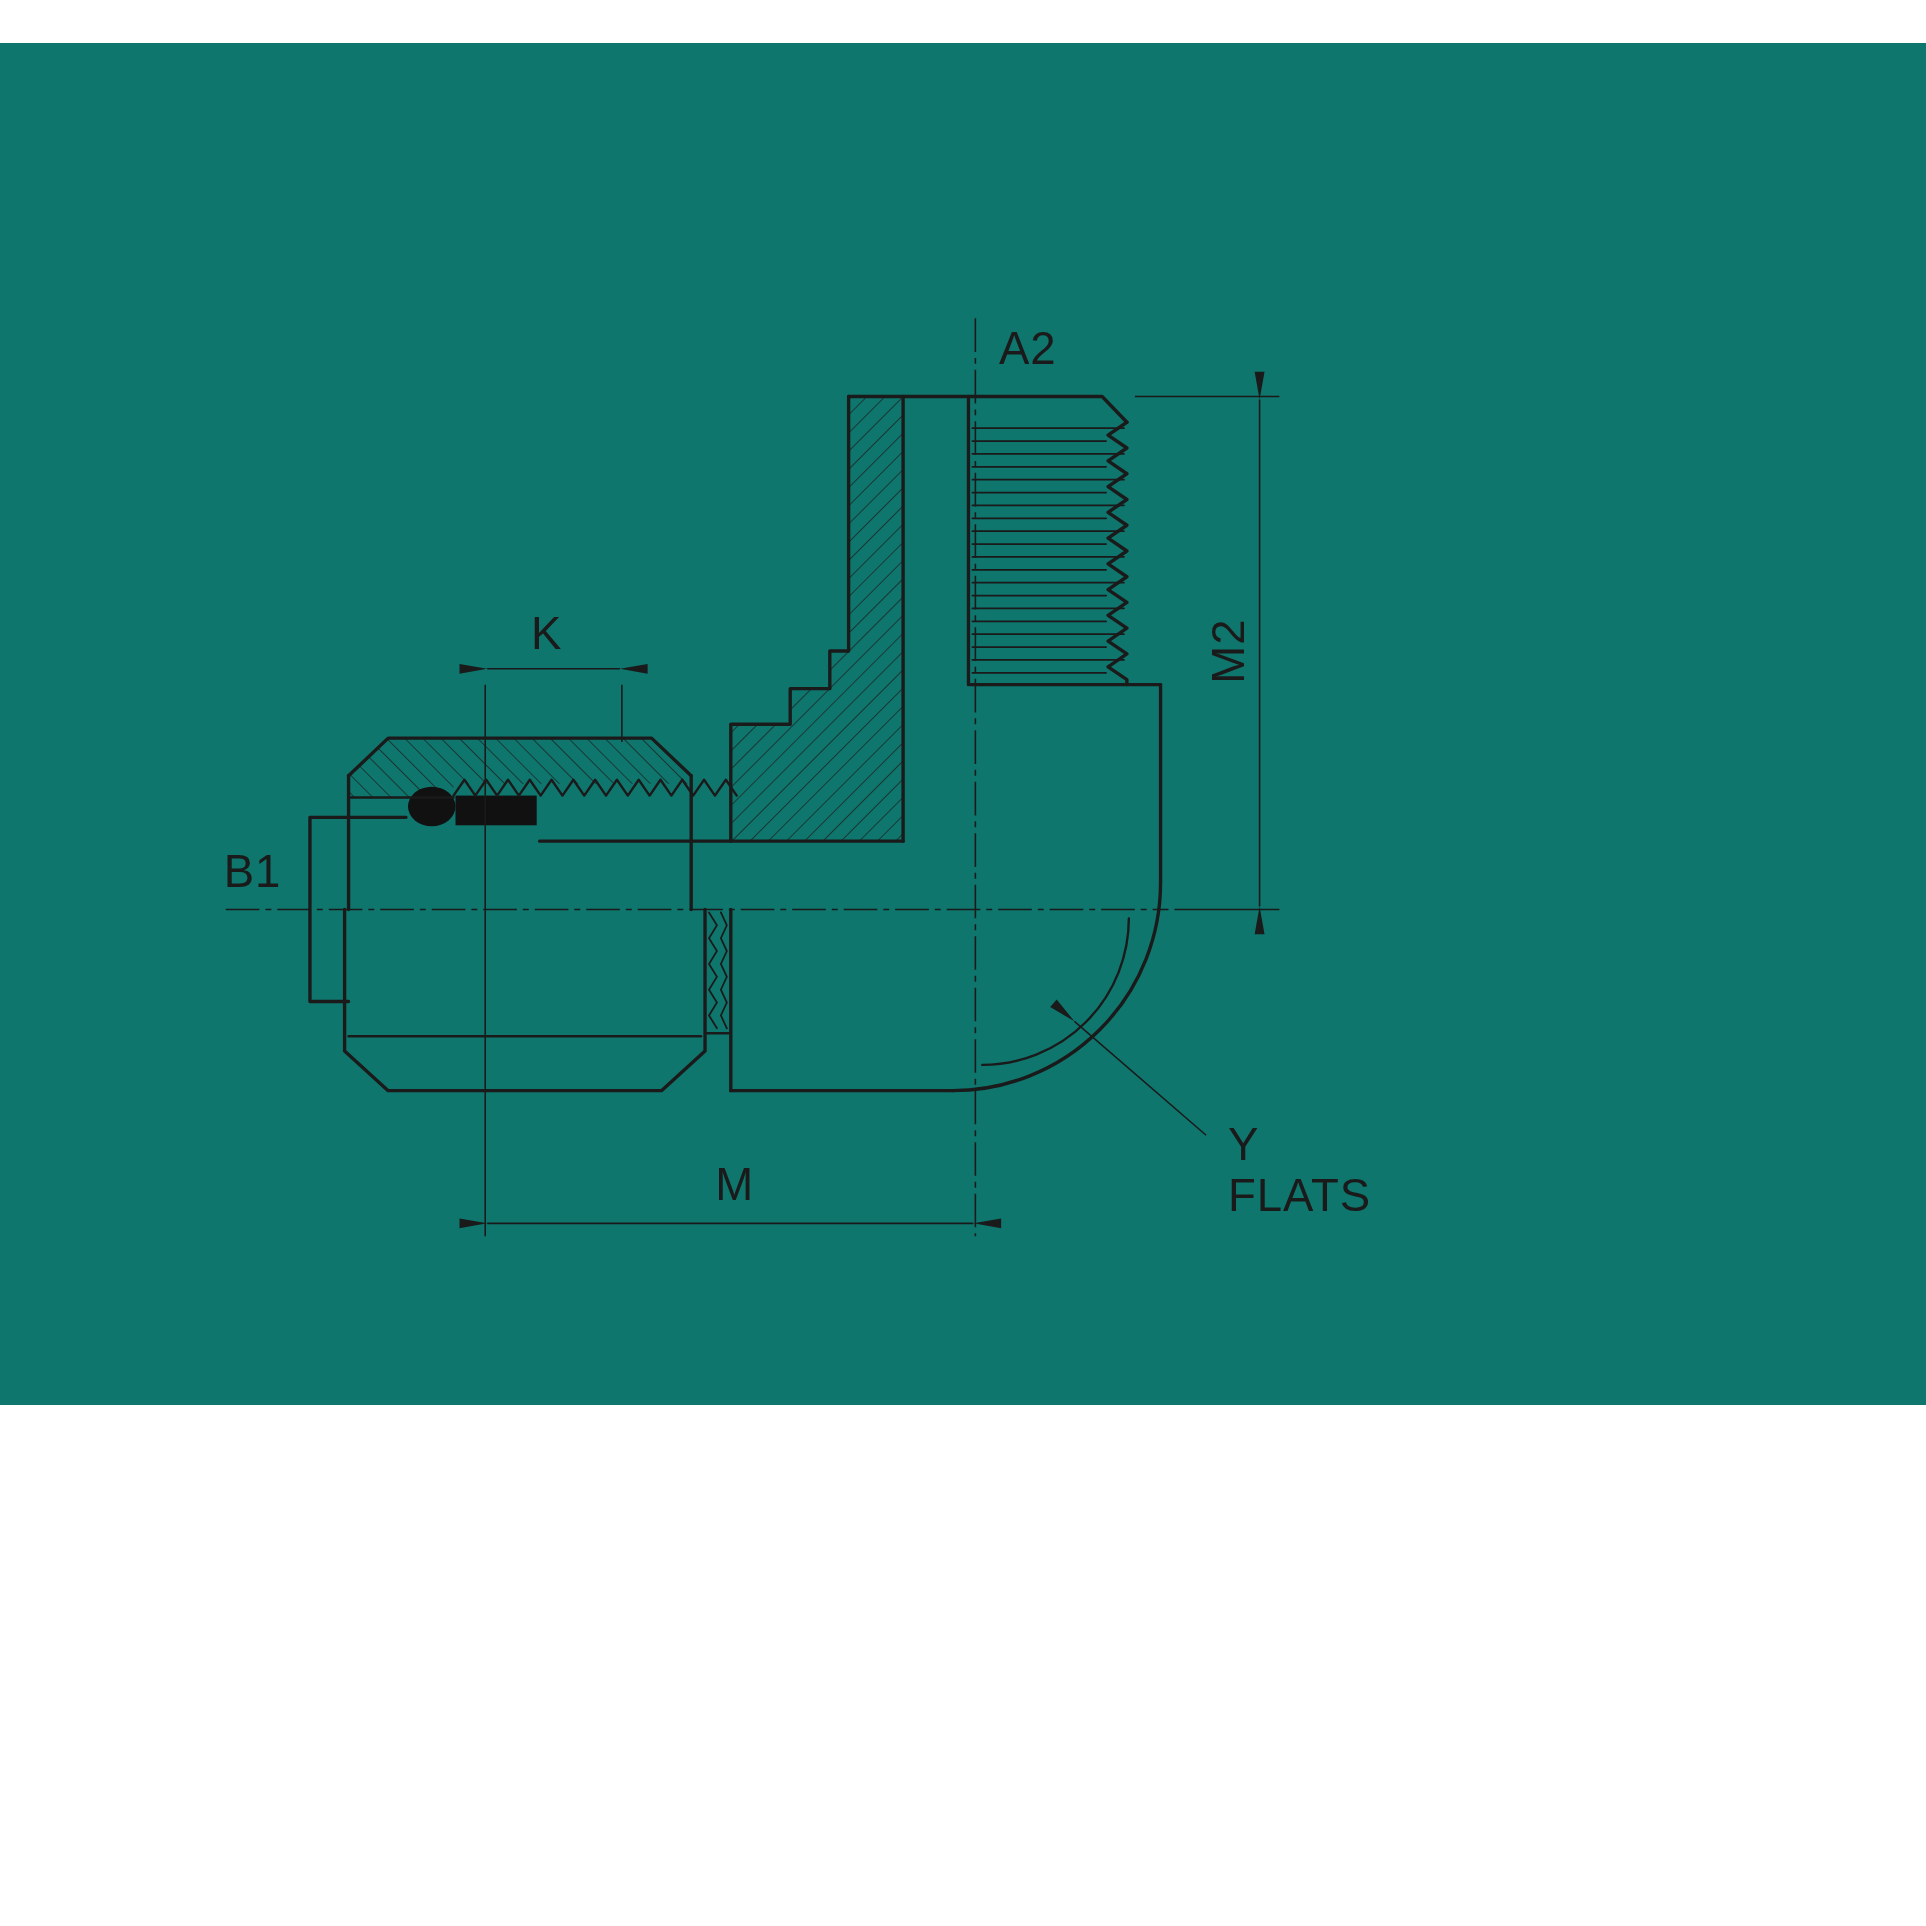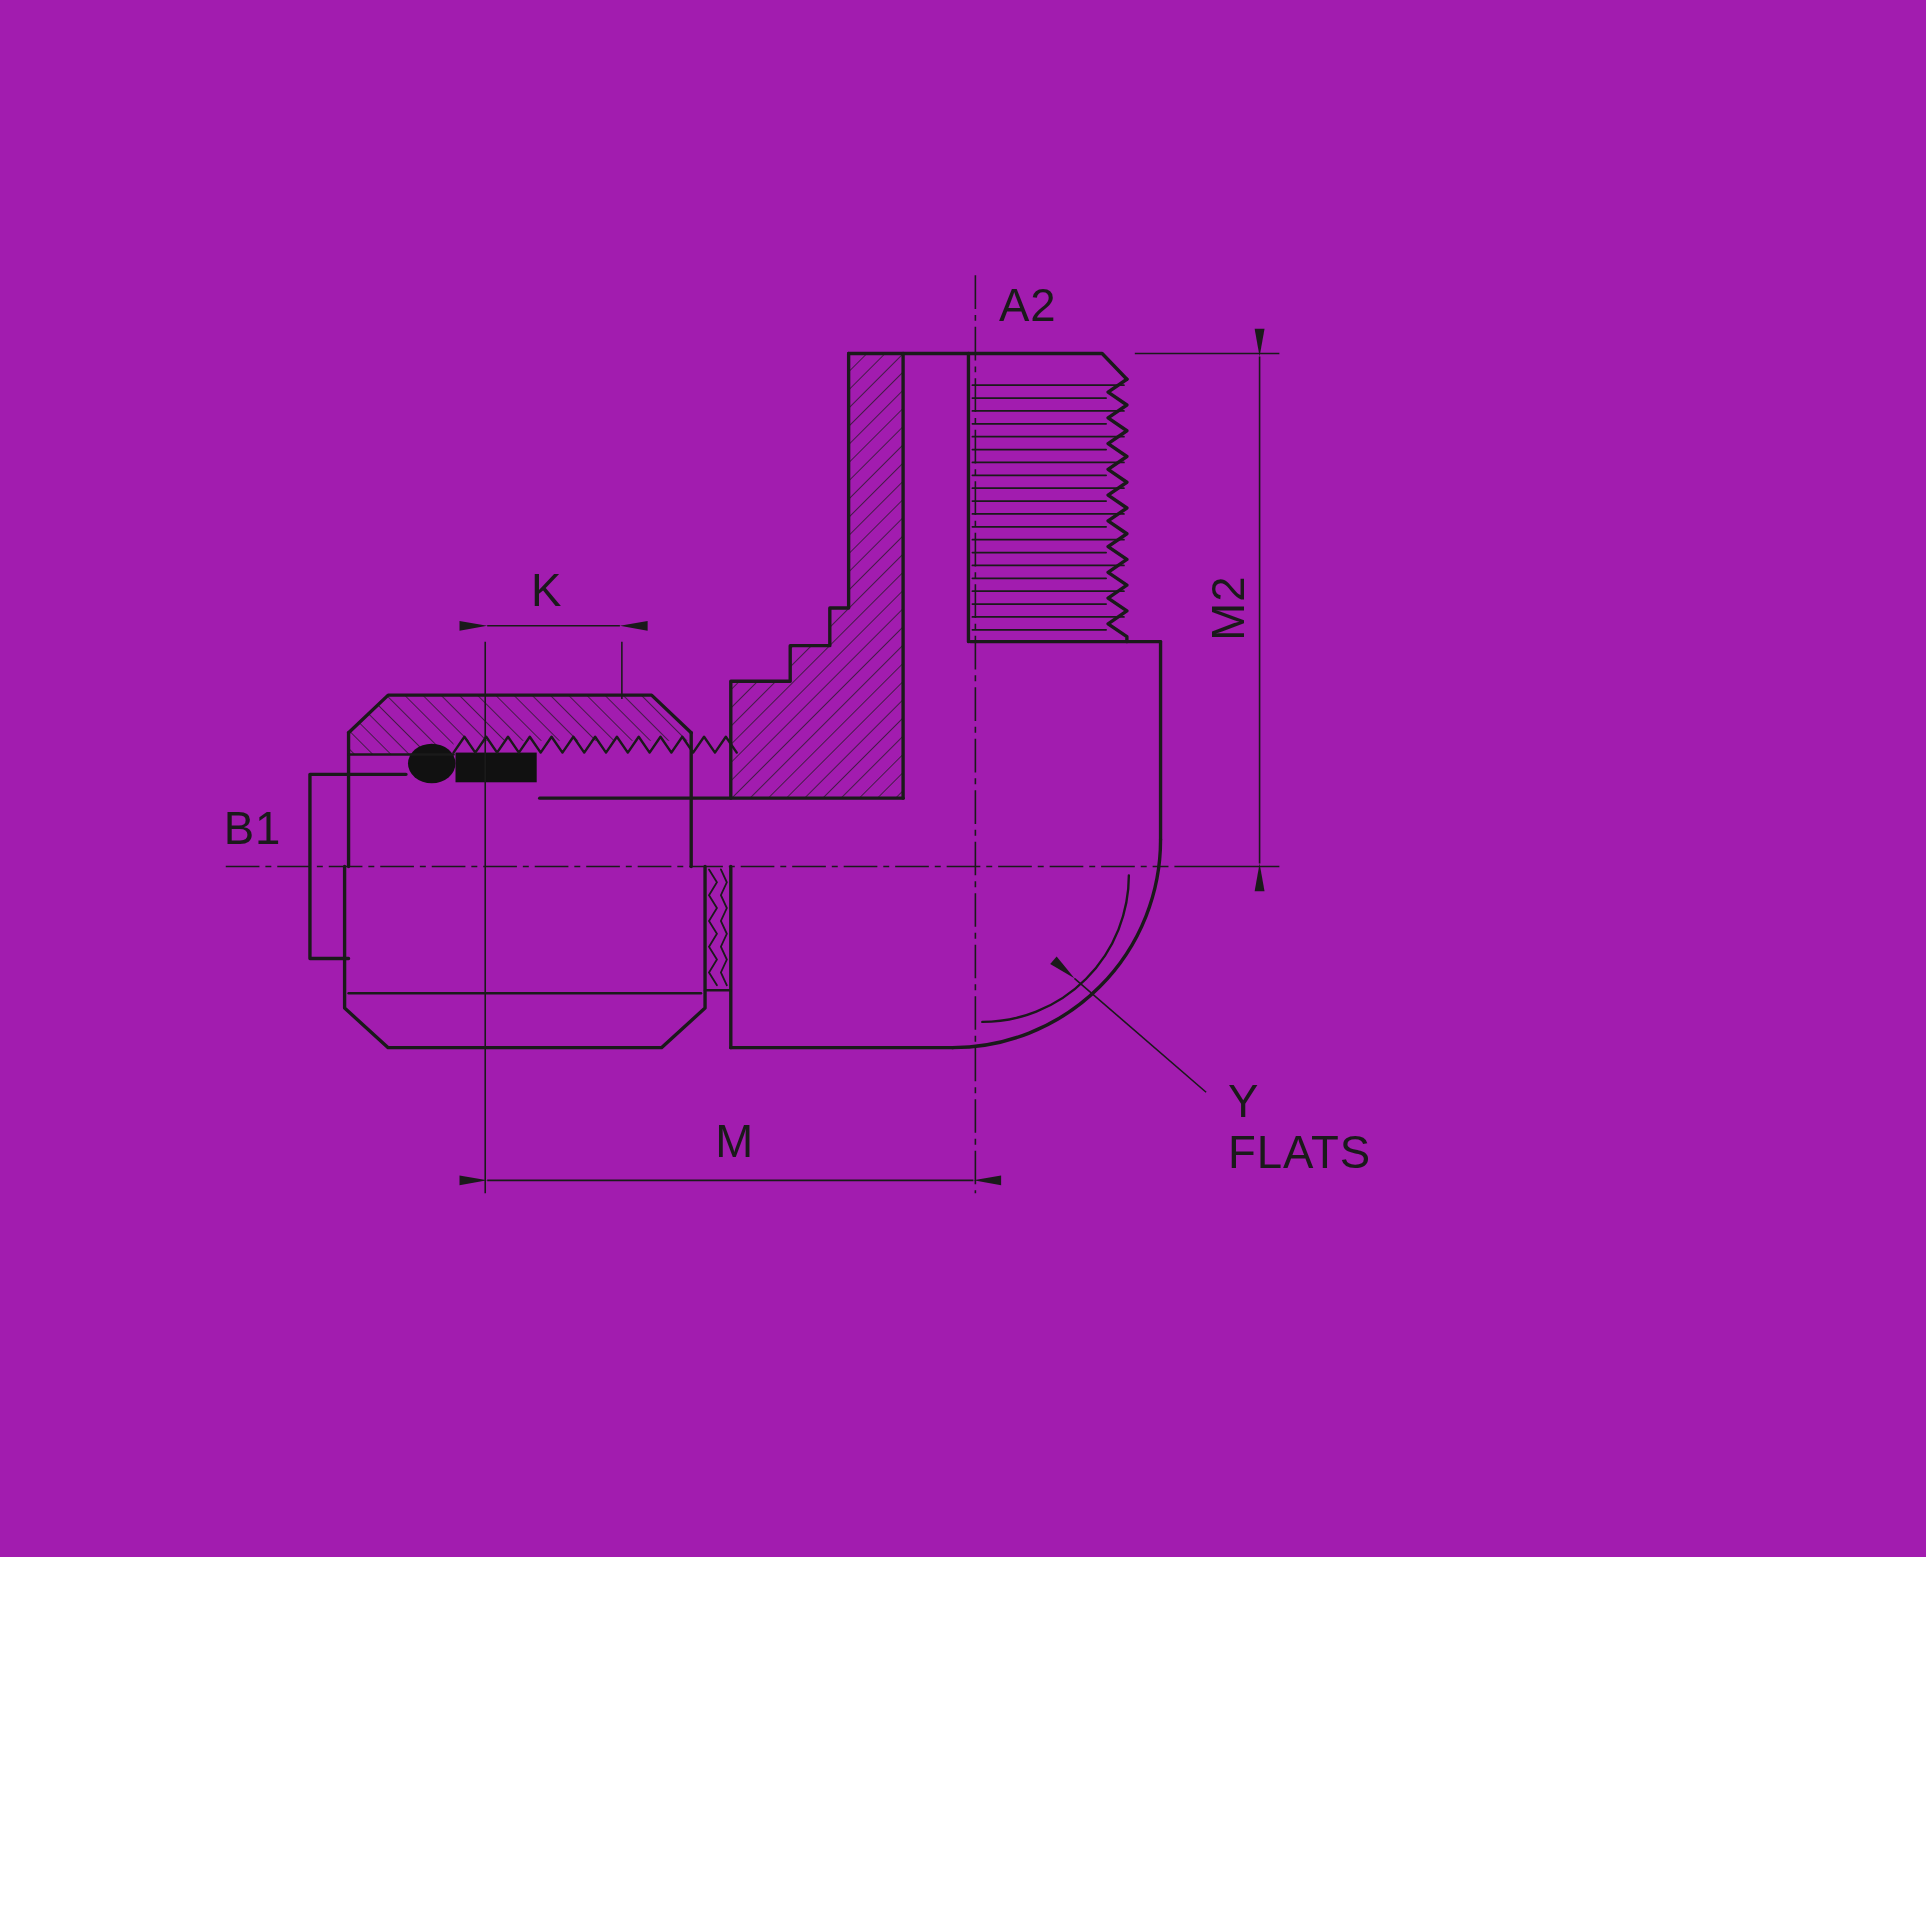--- a/index.html
+++ b/index.html
@@ -3,23 +3,24 @@
 <meta charset="utf-8">
 <style>
   html, body {
     margin: 0;
     padding: 0;
     background: #ffffff;
   }
   .stage {
     position: relative;
     width: 1927px;
-    height: 1557px;
-    background: #a21caf;
+    height: 1362px;
+    background: #0f766e;
     font-family: "Liberation Sans", sans-serif;
+    margin-top: 43px;
   }
   svg { position: absolute; inset: 0; }
   text {
     font-family: "Liberation Sans", sans-serif;
     font-size: 46px;
     fill: #1a1a1a;
     letter-spacing: 1px;
   }
 </style>
 </head>

